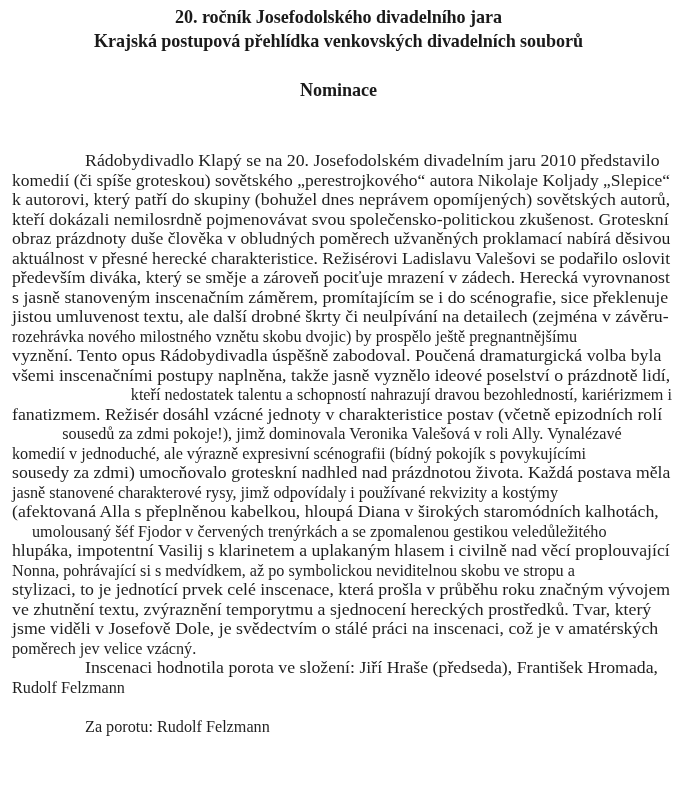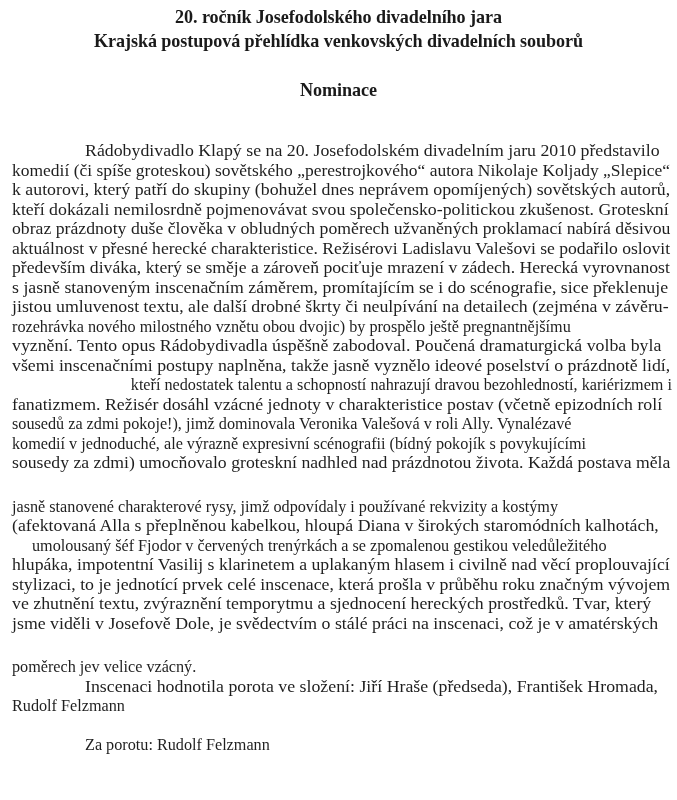--- a/index.html
+++ b/index.html
@@ -35,21 +35,21 @@
       transform-origin: center;
       color: #1a1a1a;
     }
     .heading.h1 { top: 6px; }
     .heading.h2 { top: 30px; }
     .heading.h3 { top: 79px; }
 
     .body-lines {
       position: absolute;
       left: 12px;
-      top: 142px;
+      top: 152px;
       width: 660px;
     }
     .line {
       display: block;
       height: 19.5px;
       line-height: 19.5px;
       font-size: 16.2px;
       white-space: nowrap;
       transform-origin: left center;
     }
@@ -69,36 +69,37 @@
     <div>
       <span class="line indent" style="display: block; transform: scaleX(1.1); transform-origin: 73px center;">Rádobydivadlo Klapý se na 20. Josefodolském divadelním jaru 2010 představilo</span>
       <span class="line" style="display: block; transform: scaleX(1.08046);">komedií (či spíše groteskou) sovětského „perestrojkového“ autora Nikolaje Koljady „Slepice“</span>
       <span class="line" style="display: block; transform: scaleX(1.1);">k autorovi, který patří do skupiny (bohužel dnes neprávem opomíjených) sovětských autorů,</span>
       <span class="line" style="display: block; transform: scaleX(1.1);">kteří dokázali nemilosrdně pojmenovávat svou společensko-politickou zkušenost. Groteskní</span>
       <span class="line" style="display: block; transform: scaleX(1.09302);">obraz prázdnoty duše člověka v obludných poměrech užvaněných proklamací nabírá děsivou</span>
       <span class="line" style="display: block; transform: scaleX(1.08581);">aktuálnost v přesné herecké charakteristice. Režisérovi Ladislavu Valešovi se podařilo oslovit</span>
       <span class="line" style="display: block; transform: scaleX(1.0894);">především diváka, který se směje a zároveň pociťuje mrazení v zádech. Herecká vyrovnanost</span>
       <span class="line" style="display: block; transform: scaleX(1.1);">s jasně stanoveným inscenačním záměrem, promítajícím se i do scénografie, sice překlenuje</span>
       <span class="line" style="display: block; transform: scaleX(1.1);">jistou umluvenost textu, ale další drobné škrty či neulpívání na detailech (zejména v závěru-</span>
-      <span class="line" style="display: block; transform: scaleX(1);">rozehrávka nového milostného vznětu obou dvojic) by prospělo ještě pregnantnějšímu</span>
+      <span class="line" style="display: block; transform: scaleX(1);">rozehrávka nového milostného vznětu skobu dvojic) by prospělo ještě pregnantnějšímu</span>
       <span class="line" style="display: block; transform: scaleX(1.1);">vyznění. Tento opus Rádobydivadla úspěšně zabodoval. Poučená dramaturgická volba byla</span>
       <span class="line" style="display: block; transform: scaleX(1.0985);">všemi inscenačními postupy naplněna, takže jasně vyznělo ideové poselství o prázdnotě lidí,</span>
       <span class="line" style="display: block; transform: scaleX(1); text-align: right;">kteří nedostatek talentu a schopností nahrazují dravou bezohledností, kariérizmem i</span>
       <span class="line" style="display: block; transform: scaleX(1.1);">fanatizmem. Režisér dosáhl vzácné jednoty v charakteristice postav (včetně epizodních rolí</span>
-      <span class="line" style="display: block; transform: scaleX(1);">sousedů za zdmi pokoje!), jimž dominovala Veronika Valešová v roli Ally. Vynalézavé</span>
+      <span class="line" style="display: block; transform: scaleX(1); text-align: center;">sousedů za zdmi pokoje!), jimž dominovala Veronika Valešová v roli Ally. Vynalézavé</span>
       <span class="line" style="display: block; transform: scaleX(1);">komedií v jednoduché, ale výrazně expresivní scénografii (bídný pokojík s povykujícími</span>
       <span class="line" style="display: block; transform: scaleX(1.09302);">sousedy za zdmi) umocňovalo groteskní nadhled nad prázdnotou života. Každá postava měla</span>
-      <span class="line" style="display: block; transform: scaleX(1); margin-top: 24px;">jasně stanovené charakterové rysy, jimž odpovídaly i používané rekvizity a kostýmy</span>
+      <span class="line" style="display: block; transform: scaleX(1);">jasně stanovené charakterové rysy, jimž odpovídaly i používané rekvizity a kostýmy</span>
       <span class="line" style="display: block; transform: scaleX(1.1);">(afektovaná Alla s přeplněnou kabelkou, hloupá Diana v širokých staromódních kalhotách,</span>
       <span class="line" style="display: block; transform: scaleX(1); margin-left: 20px;">umolousaný šéf Fjodor v červených trenýrkách a se zpomalenou gestikou veledůležitého</span>
       <span class="line" style="display: block; transform: scaleX(1.09484);">hlupáka, impotentní Vasilij s klarinetem a uplakaným hlasem i civilně nad věcí proplouvající</span>
+      <span class="line" style="display: block; transform: scaleX(1);">Nonna, pohrávající si s medvídkem, až po symbolickou neviditelnou skobu ve stropu a</span>
       <span class="line" style="display: block; transform: scaleX(1.0985);">stylizaci, to je jednotící prvek celé inscenace, která prošla v průběhu roku značným vývojem</span>
       <span class="line" style="display: block; transform: scaleX(1.1);">ve zhutnění textu, zvýraznění temporytmu a sjednocení hereckých prostředků. Tvar, který</span>
       <span class="line" style="display: block; transform: scaleX(1.1);">jsme viděli v Josefově Dole, je svědectvím o stálé práci na inscenaci, což je v amatérských</span>
-      <span class="line" style="display: block; transform: scaleX(1); margin-top: 24px;">poměrech jev velice vzácný.</span>
+      <span class="line" style="display: block; transform: scaleX(1);">poměrech jev velice vzácný.</span>
     </div>
     <div>
       <span class="line indent" style="display: block; transform: scaleX(1.1); transform-origin: 73px center;">Inscenaci hodnotila porota ve složení: Jiří Hraše (předseda), František Hromada,</span>
       <span class="line" style="display: block; transform: scaleX(1);">Rudolf Felzmann</span>
     </div>
     <div class="gap"></div>
     <span class="line sig" style="display: block; transform: scaleX(1); transform-origin: 73px center;">Za porotu: Rudolf Felzmann</span>
   </div>
 </div>
 

